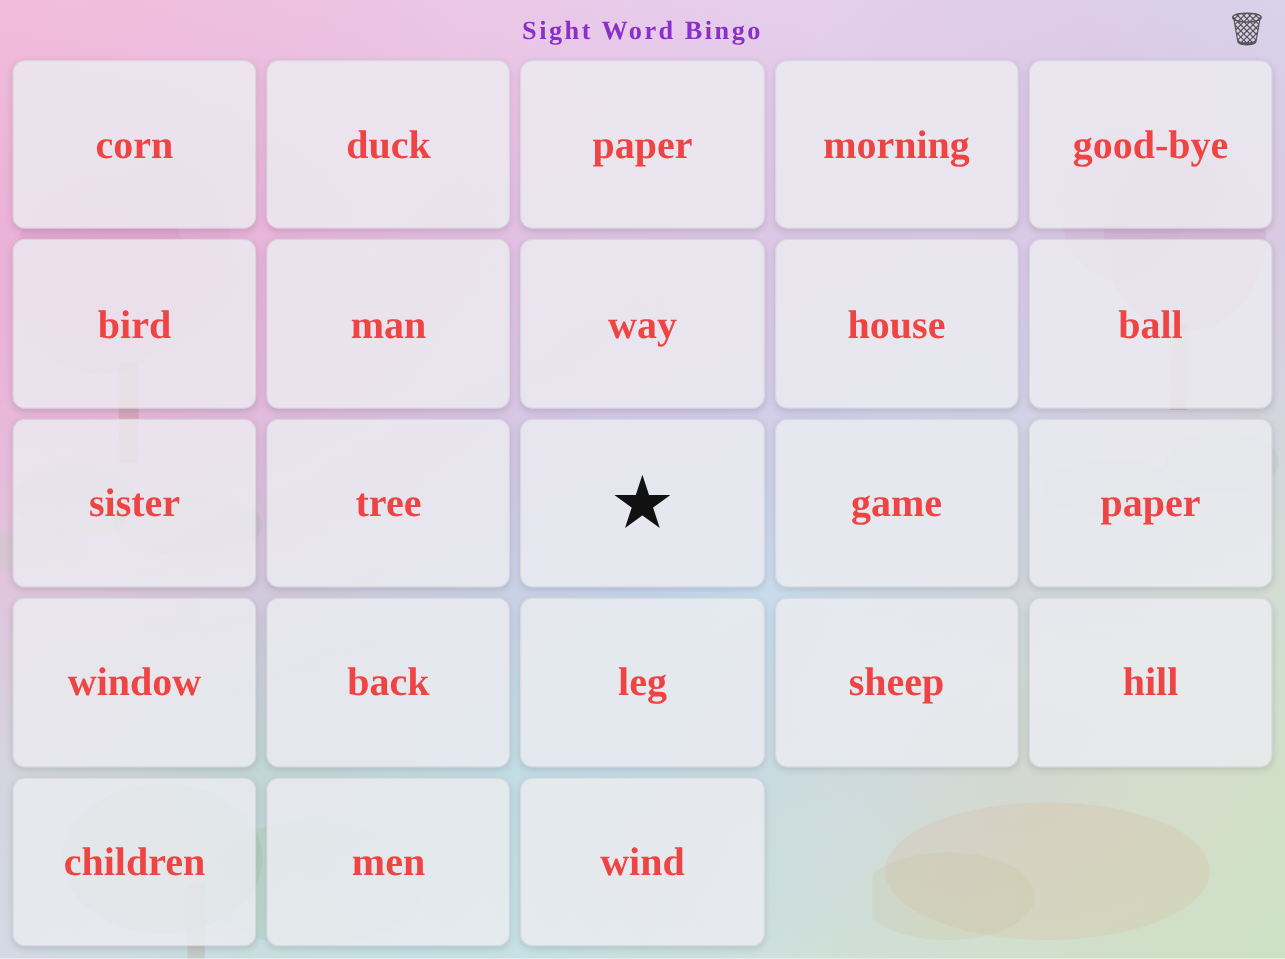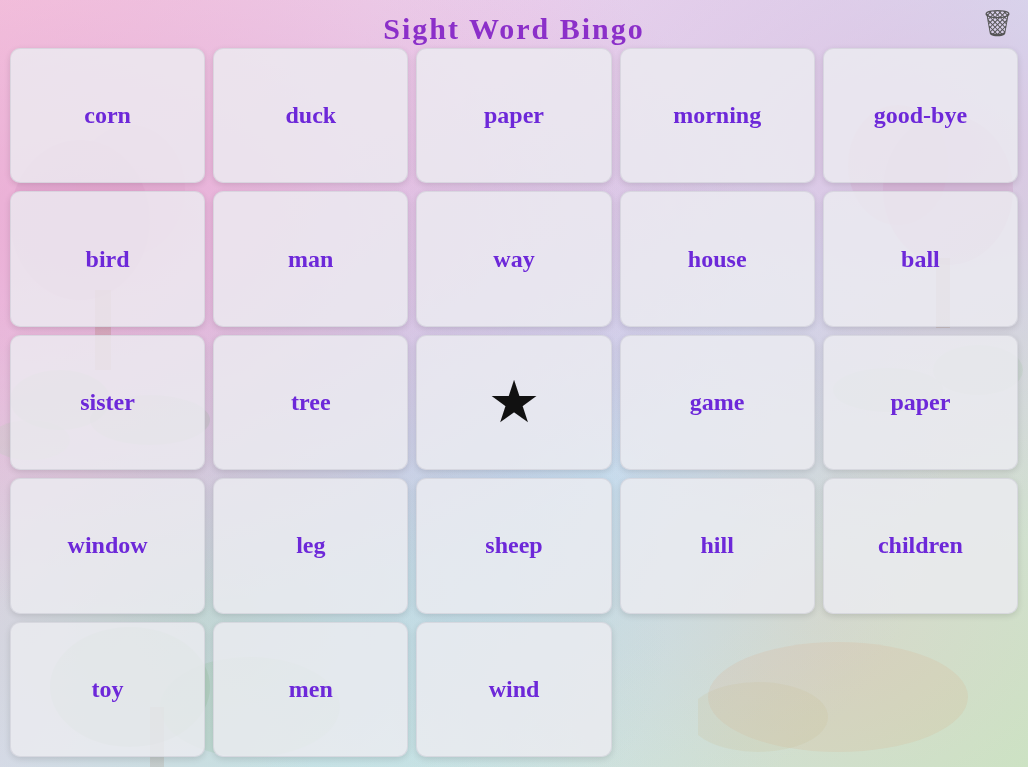--- a/index.html
+++ b/index.html
@@ -30,21 +30,21 @@
       position: absolute;
       z-index: 1;
       opacity: 0.5;
     }
 
     .title {
       position: absolute;
       top: 12px;
       width: 100%;
       text-align: center;
-      font-size: 30px;
+      font-size: 21px;
       font-weight: bold;
       color: #8b2fc9;
       letter-spacing: 2px;
       z-index: 10;
     }
 
     .trash-icon {
       position: absolute;
       top: 8px;
       right: 14px;
@@ -66,23 +66,23 @@
       gap: 8px;
       z-index: 10;
     }
 
     .cell {
       background: rgba(235, 235, 240, 0.82);
       border-radius: 10px;
       display: flex;
       align-items: center;
       justify-content: center;
-      font-size: 24px;
+      font-size: 32px;
       font-weight: bold;
-      color: #6d28d9;
+      color: #ef4444;
       cursor: pointer;
       border: 1px solid rgba(200,200,210,0.5);
       box-shadow: 0 2px 6px rgba(0,0,0,0.12);
       transition: background 0.15s;
     }
 
     .cell.star {
       font-size: 52px;
       color: #111;
     }
@@ -134,20 +134,20 @@
     <div class="cell">man</div>
     <div class="cell">way</div>
     <div class="cell">house</div>
     <div class="cell">ball</div>
     <div class="cell">sister</div>
     <div class="cell">tree</div>
     <div class="cell star">★</div>
     <div class="cell">game</div>
     <div class="cell">paper</div>
     <div class="cell">window</div>
+    <div class="cell">back</div>
     <div class="cell">leg</div>
     <div class="cell">sheep</div>
     <div class="cell">hill</div>
     <div class="cell">children</div>
-    <div class="cell">toy</div>
     <div class="cell">men</div>
     <div class="cell">wind</div>
   </div>
 
 </body></html>

